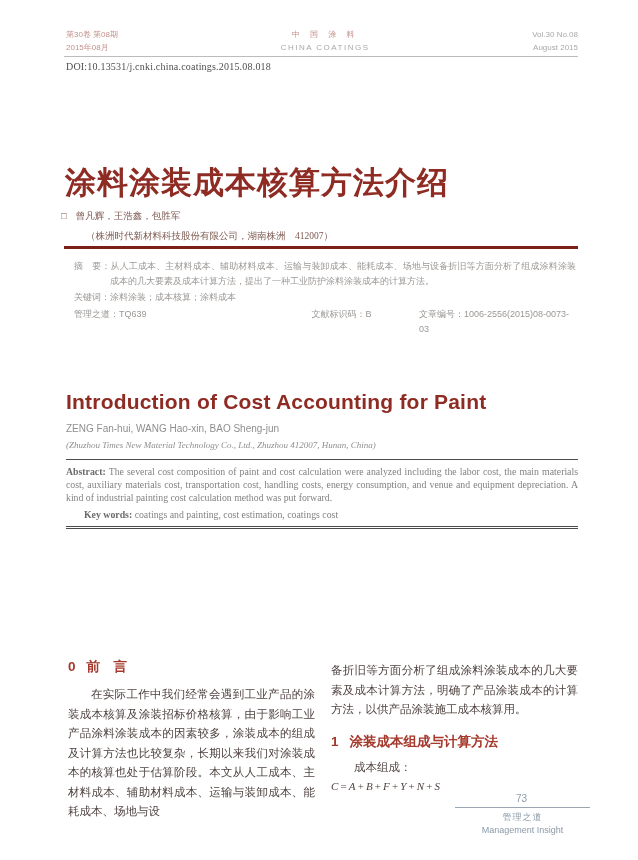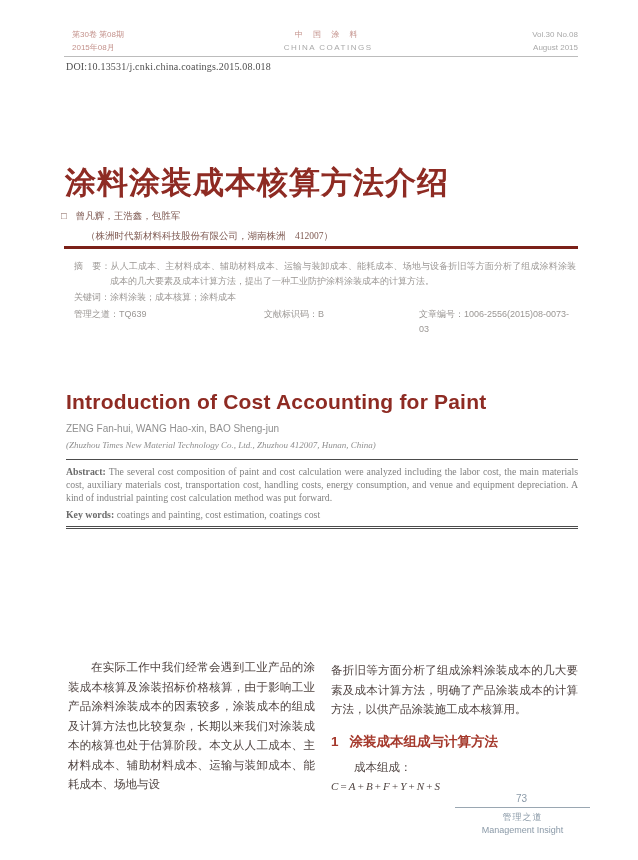--- a/index.html
+++ b/index.html
@@ -8,21 +8,21 @@
     position:relative; width:638px; height:860px; margin:0 auto;
     background:#ffffff; overflow:hidden;
     font-family:"Liberation Sans", sans-serif;
   }
   
   .jheader {
     position:absolute; top:28px; left:66px; width:512px;
     display:flex; justify-content:space-between;
     font-size:8px; line-height:13px;
   }
-  .jh-left { color:#c4928c;margin-left:6px; }
+  .jh-left { color:#c4928c; }
   .jh-center { text-align:center; }
   .jh-center .cn { color:#c4928c; letter-spacing:4px; }
   .jh-center .en { color:#a9a9a9; letter-spacing:1.5px; }
   .jh-right { text-align:right; color:#a9a9a9; }
   .jheader-rule {
     position:absolute; top:56px; left:64px; width:514px;
     border-top:1px solid #bcbcbc;
   }
   .doi {
     position:absolute; top:61px; left:66px;
@@ -49,21 +49,21 @@
   }
   
   .abs-cn {
     position:absolute; top:259px; left:74px; width:502px;
     font-size:9px; line-height:15px; color:#9b9794;
   }
   .abs-cn .abs-para { padding-left:36px; text-indent:-36px; text-align:justify; }
   .abs-cn .kw-line { margin-top:1px; }
   .abs-cn .meta-line { margin-top:2px; display:flex; }
   .abs-cn .meta-line .m1 { width:190px; }
-  .abs-cn .meta-line .m2 { width:155px; }
+  .abs-cn .meta-line .m2 { width:155px;text-align:center; }
   .abs-cn .meta-line .m3 { flex:1; }
   
   .en-block { position:absolute; top:390px; left:66px; width:512px; }
   .title-en {
     font-size:21px; font-weight:bold; color:#8e2b23; letter-spacing:0.2px;
   }
   .authors-en { margin-top:9px; font-size:10px; color:#8f8f8f; }
   .affiliation-en {
     margin-top:6px; font-size:9px; font-style:italic; color:#8f8f8f;
     font-family:"Liberation Serif", serif;
@@ -72,21 +72,21 @@
   .abstract-en {
     padding:5px 0 4px 0;
     font-family:"Liberation Serif", serif;
     font-size:9.8px; line-height:13px; color:#828282; text-align:justify;
   }
   .abstract-en b { color:#6b6b6b; }
   .kw-en {
     font-family:"Liberation Serif", serif;
     font-size:9.8px; line-height:13px; color:#828282; padding-bottom:5px;
   }
-  .kw-en b { color:#6b6b6b; }
+  .kw-en b { color:#6b6b6b;margin-left:18px; }
   .rule-double { border-top:1px solid #4c4c4c; height:3px; border-bottom:1px solid #4c4c4c; }
   
   .col { position:absolute; width:247px; }
   .col-left  { top:658px; left:68px; }
   .col-right { top:661px; left:331px; }
   .sec-head { color:#a5392c; font-size:13.5px; font-weight:bold; margin-bottom:9px; }
   .sec-head .num { margin-right:11px; }
   .body-p {
     font-size:11.5px; line-height:19.5px; color:#4f4340; text-align:justify;
   }
@@ -146,20 +146,21 @@
     <h2 class="title-en">Introduction of Cost Accounting for Paint</h2>
     <div class="authors-en">ZENG Fan-hui, WANG Hao-xin, BAO Sheng-jun</div>
     <div class="affiliation-en">(Zhuzhou Times New Material Technology Co., Ltd., Zhuzhou 412007, Hunan, China)</div>
     <div class="rule-single"></div>
     <p class="abstract-en"><b>Abstract:</b> <span>The several cost composition of paint and cost calculation were analyzed including the labor cost, the main materials cost, auxiliary materials cost, transportation cost, handling costs, energy consumption, and venue and equipment depreciation. A kind of industrial painting cost calculation method was put forward.</span></p>
     <p class="kw-en"><b>Key words:</b> <span>coatings and painting, cost estimation, coatings cost</span></p>
     <div class="rule-double"></div>
   </div>
 
   <div class="col col-left">
+    <h3 class="sec-head"><span class="num">0</span><span>前　言</span></h3>
     <p class="body-p indent">在实际工作中我们经常会遇到工业产品的涂装成本核算及涂装招标价格核算，由于影响工业产品涂料涂装成本的因素较多，涂装成本的组成及计算方法也比较复杂，长期以来我们对涂装成本的核算也处于估算阶段。本文从人工成本、主材料成本、辅助材料成本、运输与装卸成本、能耗成本、场地与设</p>
   </div>
 
   <div class="col col-right">
     <p class="body-p">备折旧等方面分析了组成涂料涂装成本的几大要素及成本计算方法，明确了产品涂装成本的计算方法，以供产品涂装施工成本核算用。</p>
     <h3 class="sec-head"><span class="num">1</span><span>涂装成本组成与计算方法</span></h3>
     <p class="body-p indent">成本组成：</p>
     <p class="formula">C=A+B+F+Y+N+S</p>
   </div>
 

